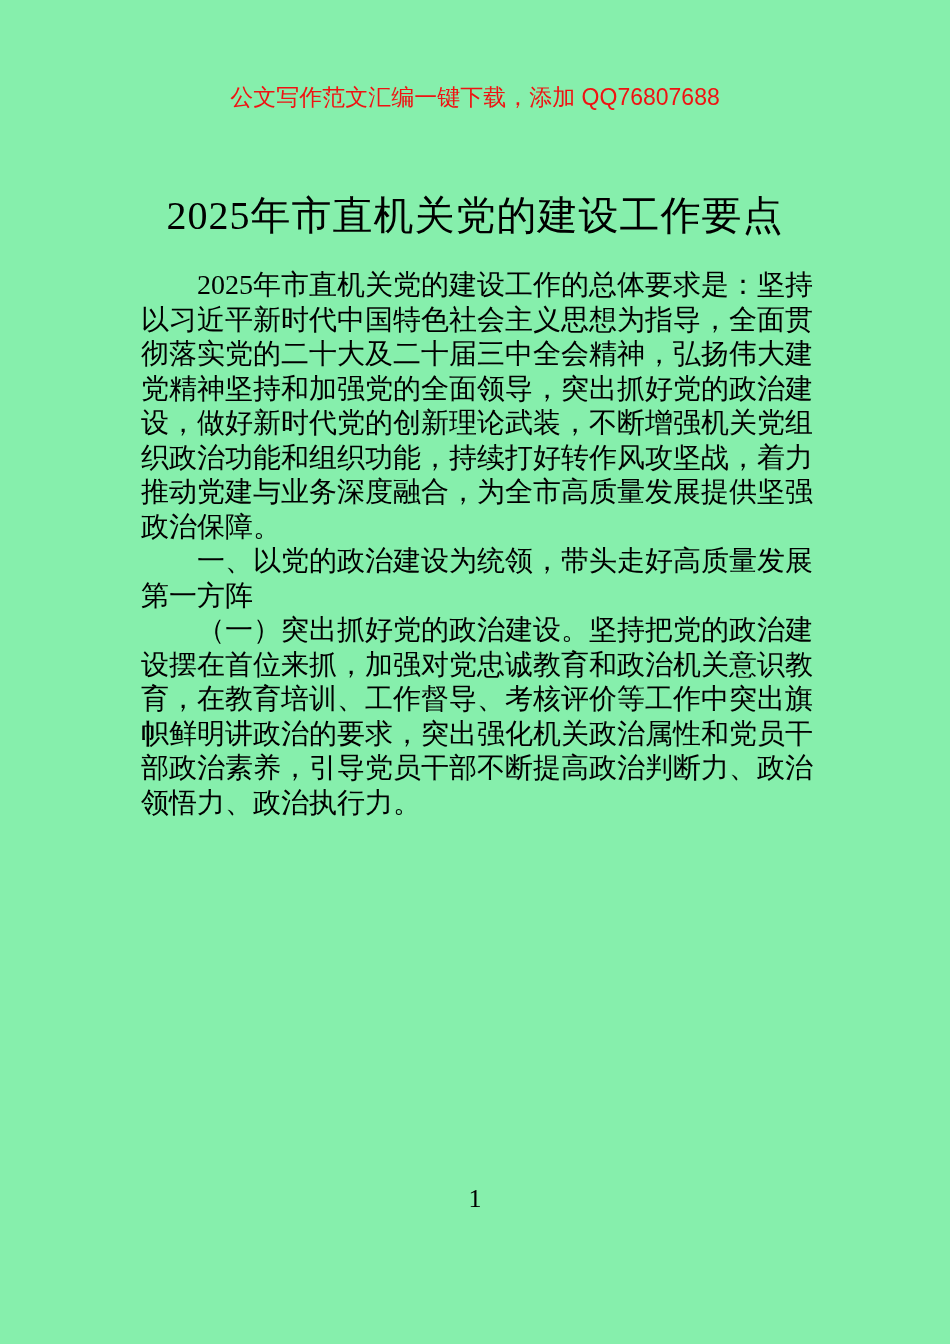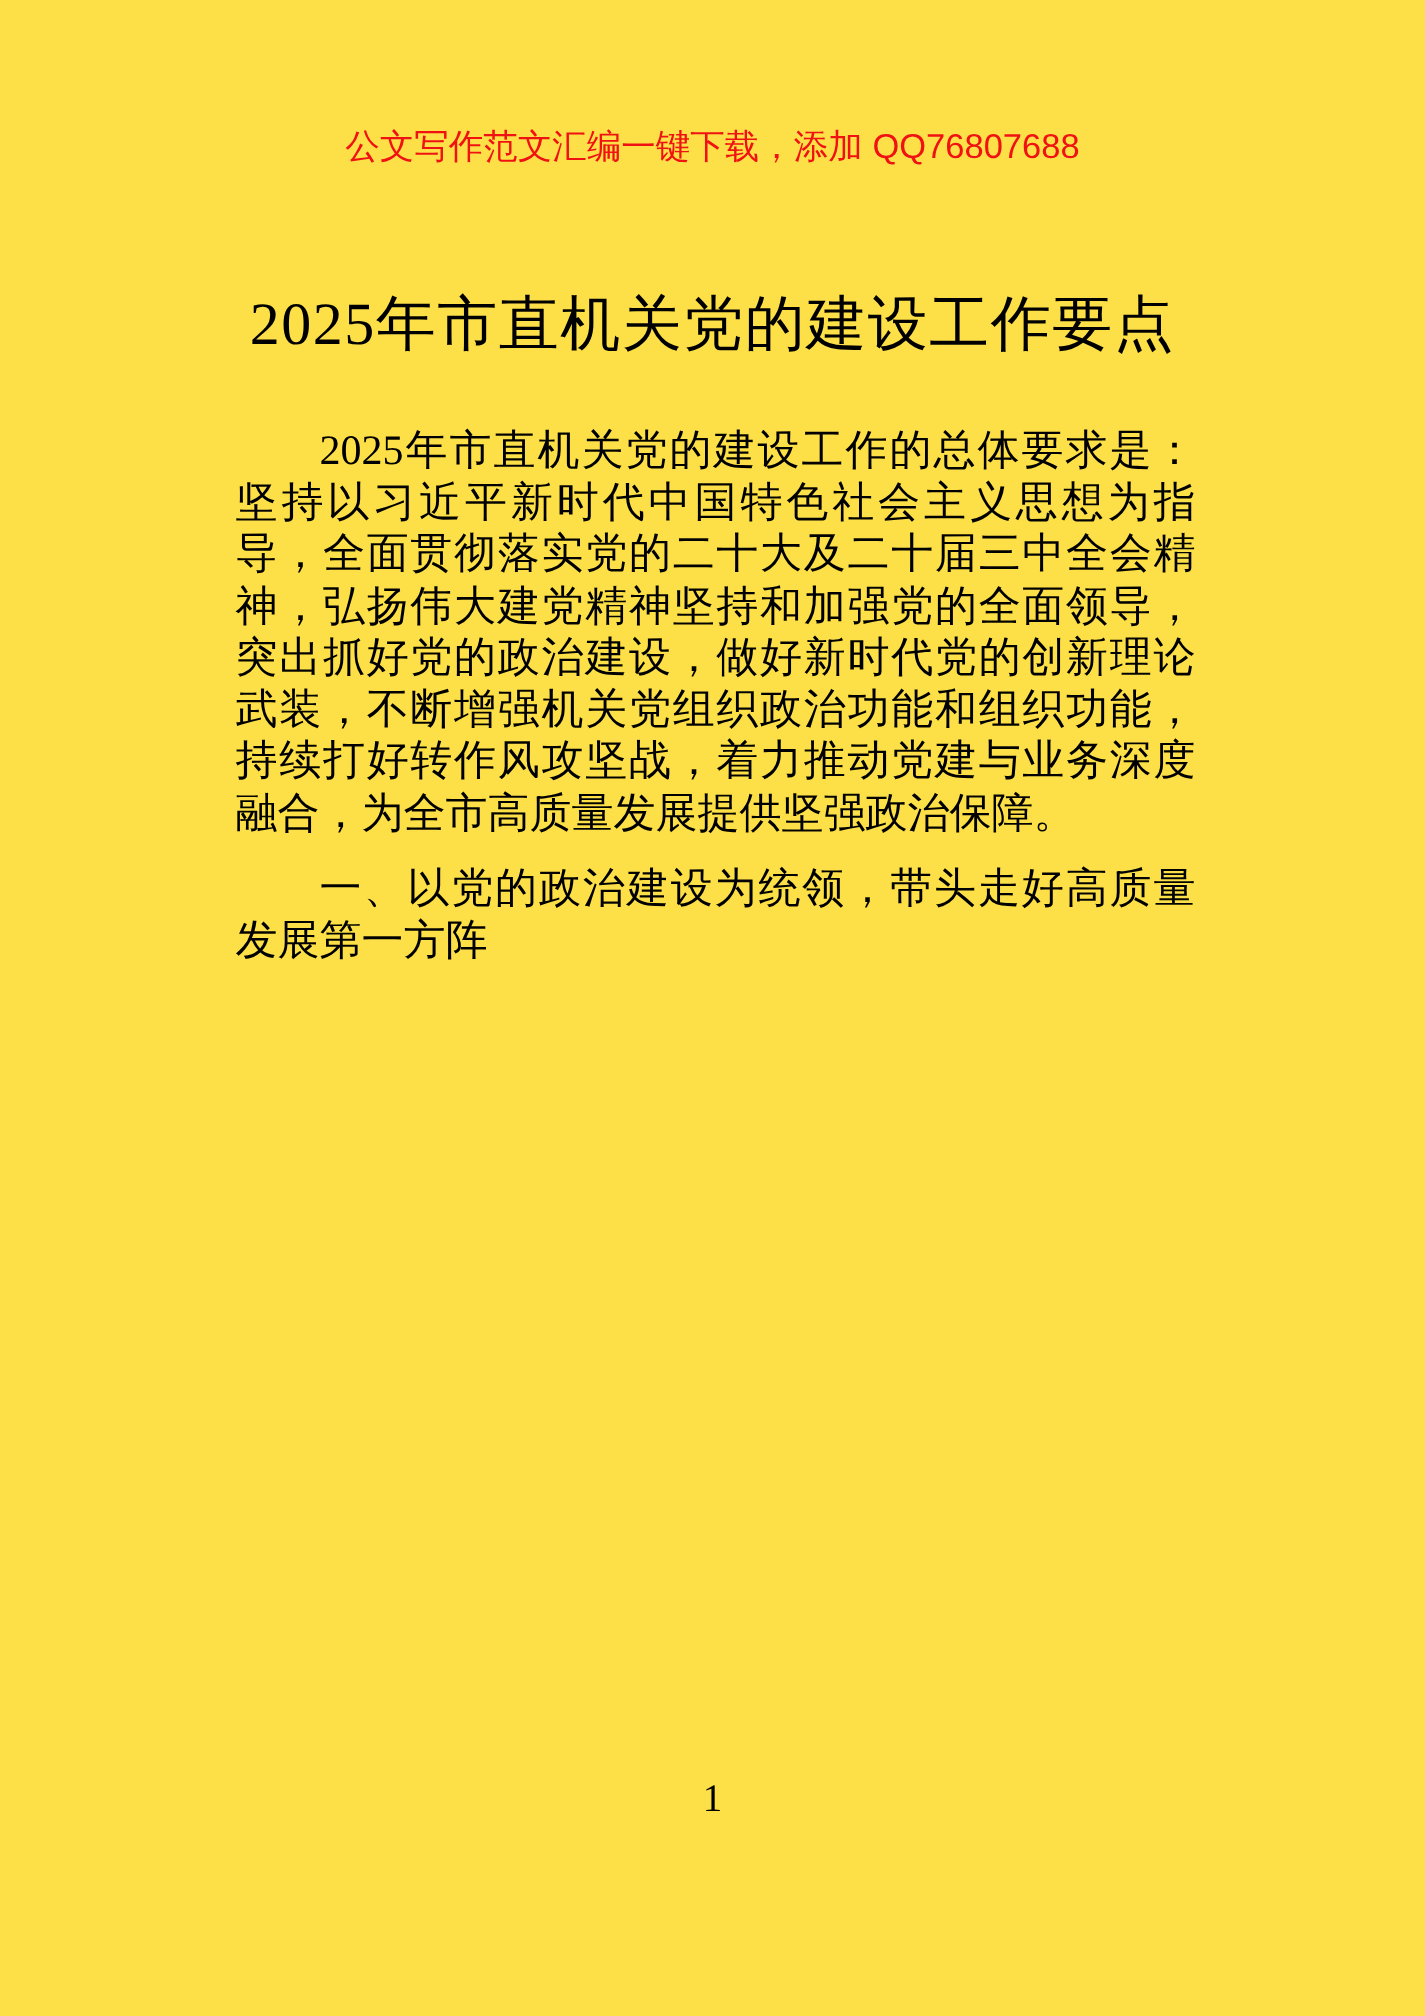--- a/index.html
+++ b/index.html
@@ -4,21 +4,21 @@
 <style>
   html, body {
     margin: 0;
     padding: 0;
     background: #ffffff;
   }
   .page {
     position: relative;
     width: 950px;
     height: 1344px;
-    background: #fde047;
+    background: #86efac;
     color: #000000;
     font-family: "Liberation Serif", "DejaVu Serif", serif;
     overflow: hidden;
   }
   .notice {
     position: absolute;
     top: 84px;
     left: 0;
     width: 100%;
     text-align: center;
@@ -42,21 +42,21 @@
     position: absolute;
     top: 268px;
     left: 141px;
     width: 672px;
     font-size: 28px;
     line-height: 34.5px;
     text-align: justify;
     word-break: break-all;
   }
   .content p {
-    margin: 16px;
+    margin: 0;
     padding: 0;
     text-indent: 2em;
   }
   .page-number {
     position: absolute;
     top: 1185px;
     left: 0;
     width: 100%;
     text-align: center;
     font-size: 26px;
@@ -68,17 +68,18 @@
 
 <div class="page">
 
   <div class="notice">公文写作范文汇编一键下载，添加 QQ76807688</div>
 
   <h1 class="doc-title">2025年市直机关党的建设工作要点</h1>
 
   <div class="content">
     <p>2025年市直机关党的建设工作的总体要求是：坚持以习近平新时代中国特色社会主义思想为指导，全面贯彻落实党的二十大及二十届三中全会精神，弘扬伟大建党精神坚持和加强党的全面领导，突出抓好党的政治建设，做好新时代党的创新理论武装，不断增强机关党组织政治功能和组织功能，持续打好转作风攻坚战，着力推动党建与业务深度融合，为全市高质量发展提供坚强政治保障。</p>
     <p>一、以党的政治建设为统领，带头走好高质量发展第一方阵</p>
+    <p>（一）突出抓好党的政治建设。坚持把党的政治建设摆在首位来抓，加强对党忠诚教育和政治机关意识教育，在教育培训、工作督导、考核评价等工作中突出旗帜鲜明讲政治的要求，突出强化机关政治属性和党员干部政治素养，引导党员干部不断提高政治判断力、政治领悟力、政治执行力。</p>
   </div>
 
   <div class="page-number">1</div>
 
 </div>
 
 </body></html>

